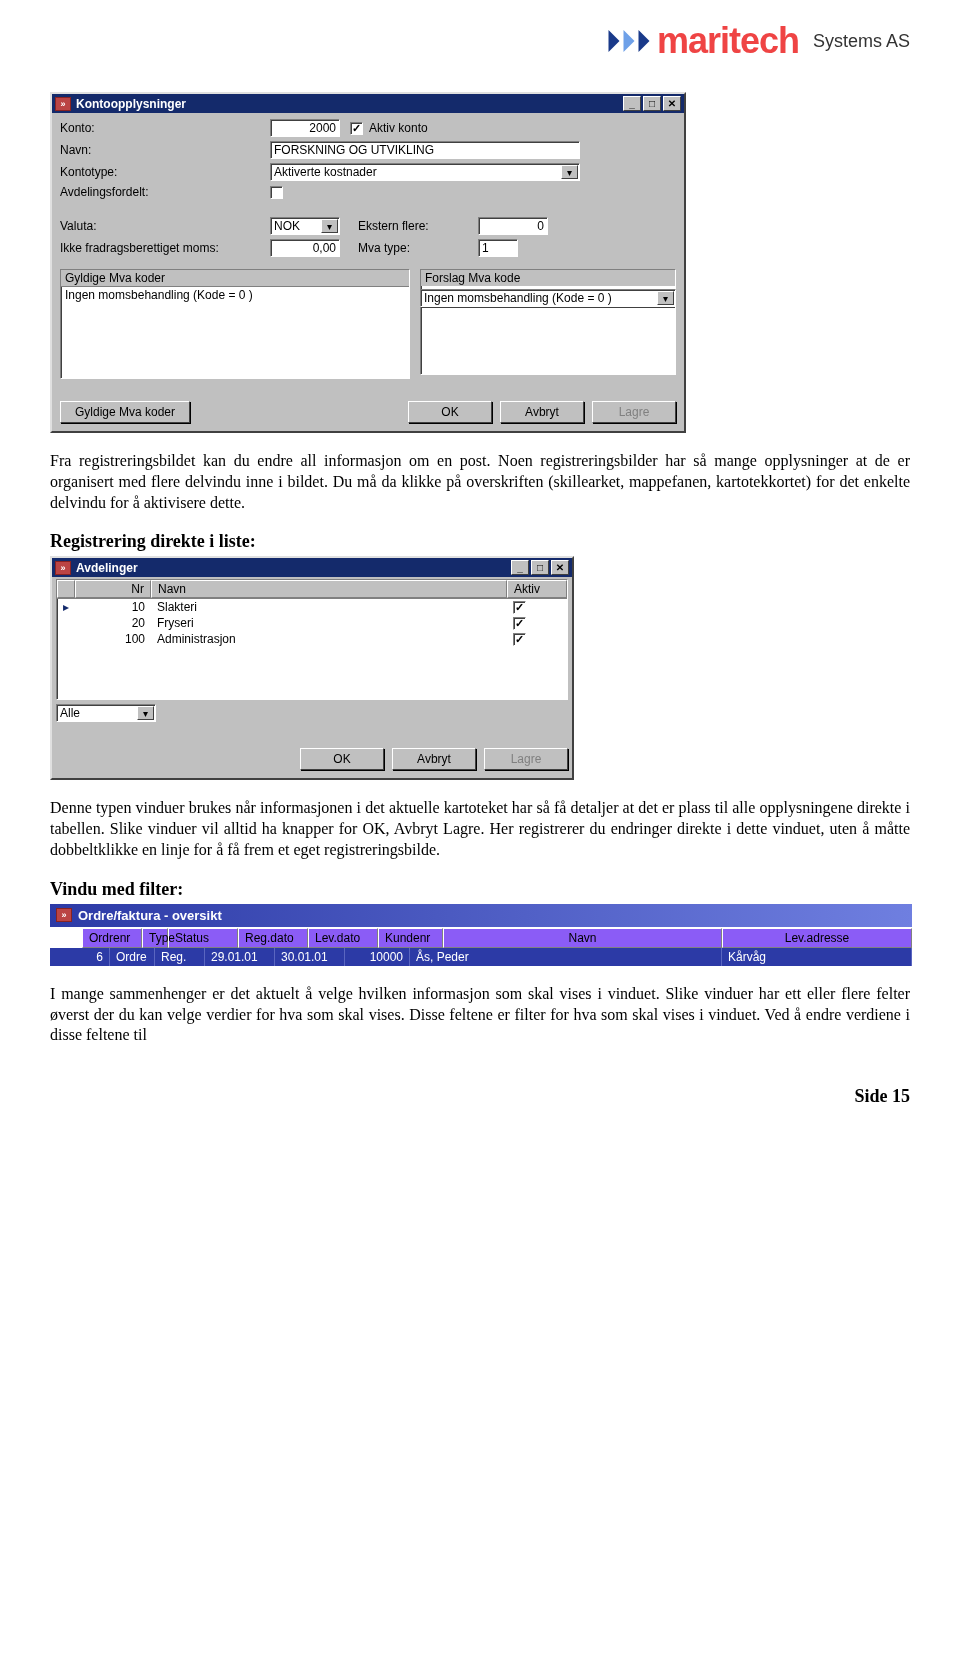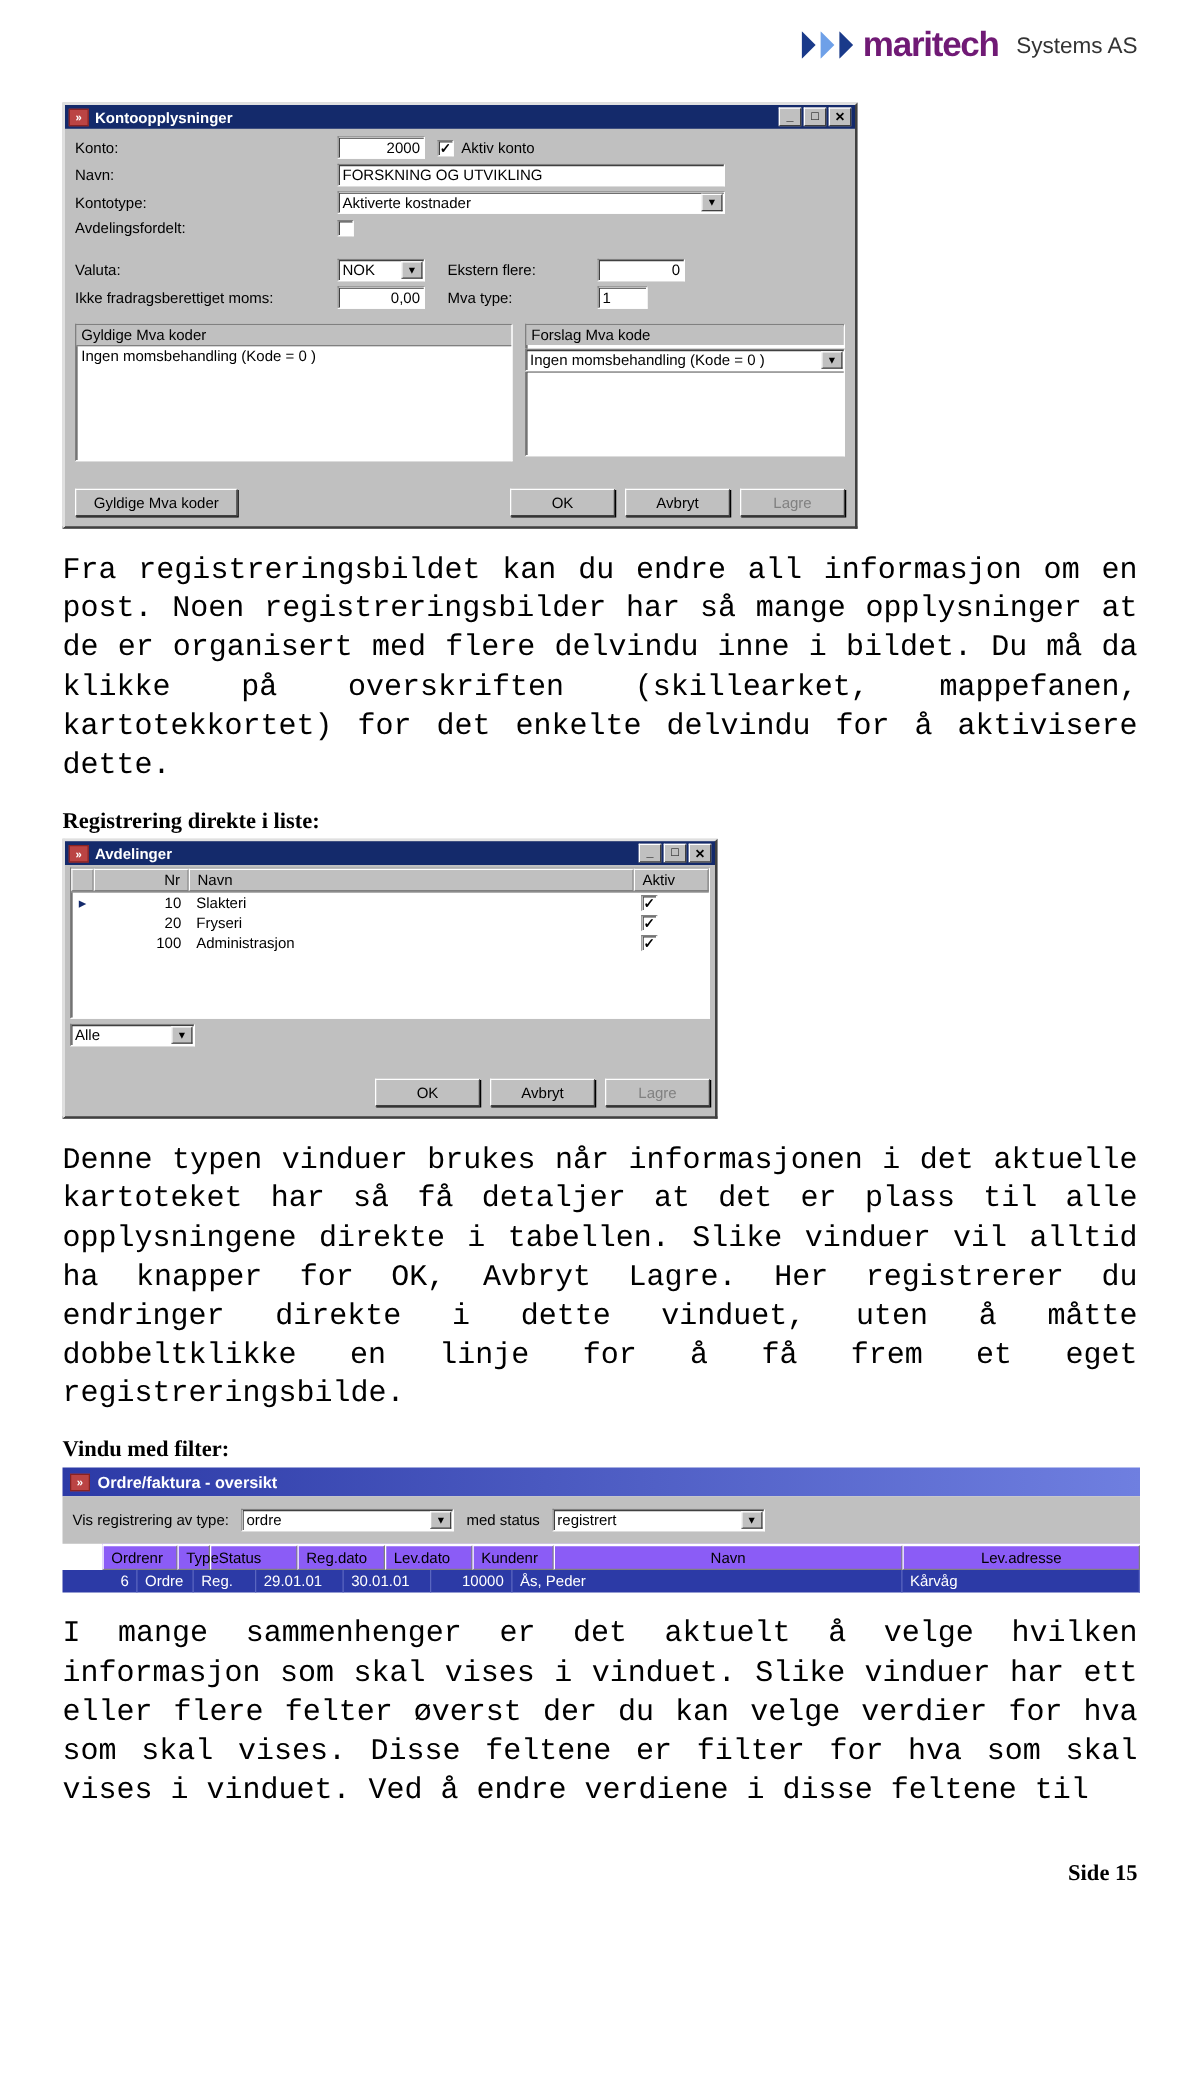--- a/index.html
+++ b/index.html
@@ -15,23 +15,23 @@
     display: flex;
     justify-content: flex-end;
     align-items: center;
     margin-bottom: 30px;
   }
   .logo-wrap { display: flex; align-items: center; gap: 6px; }
   .logo-arrows { display: flex; gap: 1px; }
   .logo-arrows svg { width: 14px; height: 22px; }
   .logo-text {
     font-family: Arial, sans-serif;
-    font-size: 28px;
+    font-size: 36px;
     font-weight: bold;
-    color: #701a75;
+    color: #ef4444;
     letter-spacing: -1px;
   }
   .logo-suffix {
     font-family: Arial, sans-serif;
     font-size: 18px;
     color: #333;
     margin-left: 8px;
   }
 
   
@@ -132,21 +132,21 @@
     padding: 3px 12px;
     font-family: inherit;
     font-size:12px;
     min-width: 84px;
     text-align:center;
     cursor:pointer;
   }
   .btnrow { display:flex; gap:8px; justify-content:flex-end; margin-top:6px; }
 
   
-  .para { font-size: 24px; margin: 18px 0; text-align: justify; line-height:1.3;font-family:Liberation Mono, monospace; }
+  .para { font-size: 16px; margin: 18px 0; text-align: justify; line-height:1.3; }
   .heading { font-size: 18px; font-weight: bold; margin-top: 18px; margin-bottom: 4px; }
 
   
   .grid-head {
     display:flex; background:#c0c0c0;
     border-bottom:1px solid #808080;
   }
   .grid-head .cell {
     border:1px solid #fff;
     border-right-color:#808080;
@@ -360,26 +360,20 @@
 <p class="para">Denne typen vinduer brukes når informasjonen i det aktuelle kartoteket har så få detaljer at det er plass til alle opplysningene direkte i tabellen. Slike vinduer vil alltid ha knapper for OK, Avbryt Lagre. Her registrerer du endringer direkte i dette vinduet, uten å måtte dobbeltklikke en linje for å få frem et eget registreringsbilde.</p>
 
 <div class="heading">Vindu med filter:</div>
 
 
 <div class="ordre-panel">
   <div class="ordre-title">
     <span class="oicon">»</span>
     <span>Ordre/faktura - oversikt</span>
   </div>
-  <div class="ordre-filter">
-    <span>Vis registrering av type:</span>
-    <span class="sunken combo" style="width:170px">ordre</span>
-    <span>med status</span>
-    <span class="sunken combo" style="width:170px">registrert</span>
-  </div>
   <div class="ordre-grid">
     <div class="hdr">
       <div class="c" style="width:60px;text-align:left">Ordrenr</div>
       <div class="c" style="width:26px">Type</div>
       <div class="c" style="width:70px">Status</div>
       <div class="c" style="width:70px">Reg.dato</div>
       <div class="c" style="width:70px">Lev.dato</div>
       <div class="c" style="width:65px">Kundenr</div>
       <div class="c" style="flex:1; text-align:center">Navn</div>
       <div class="c" style="width:190px; text-align:center">Lev.adresse</div>

